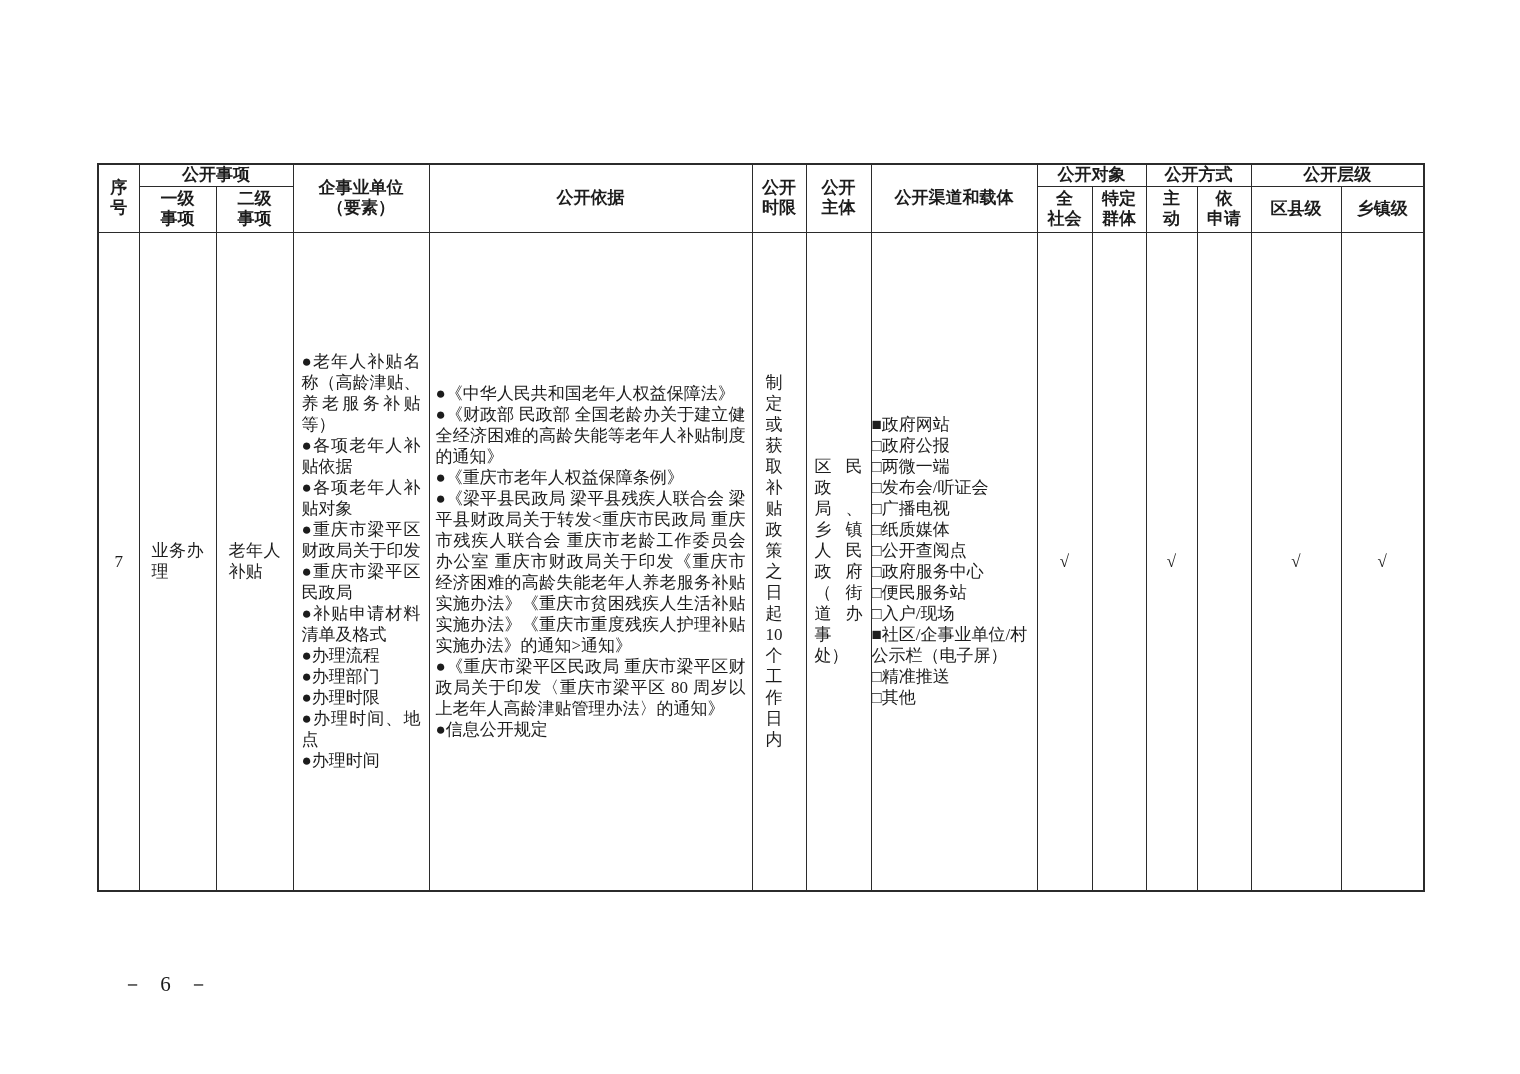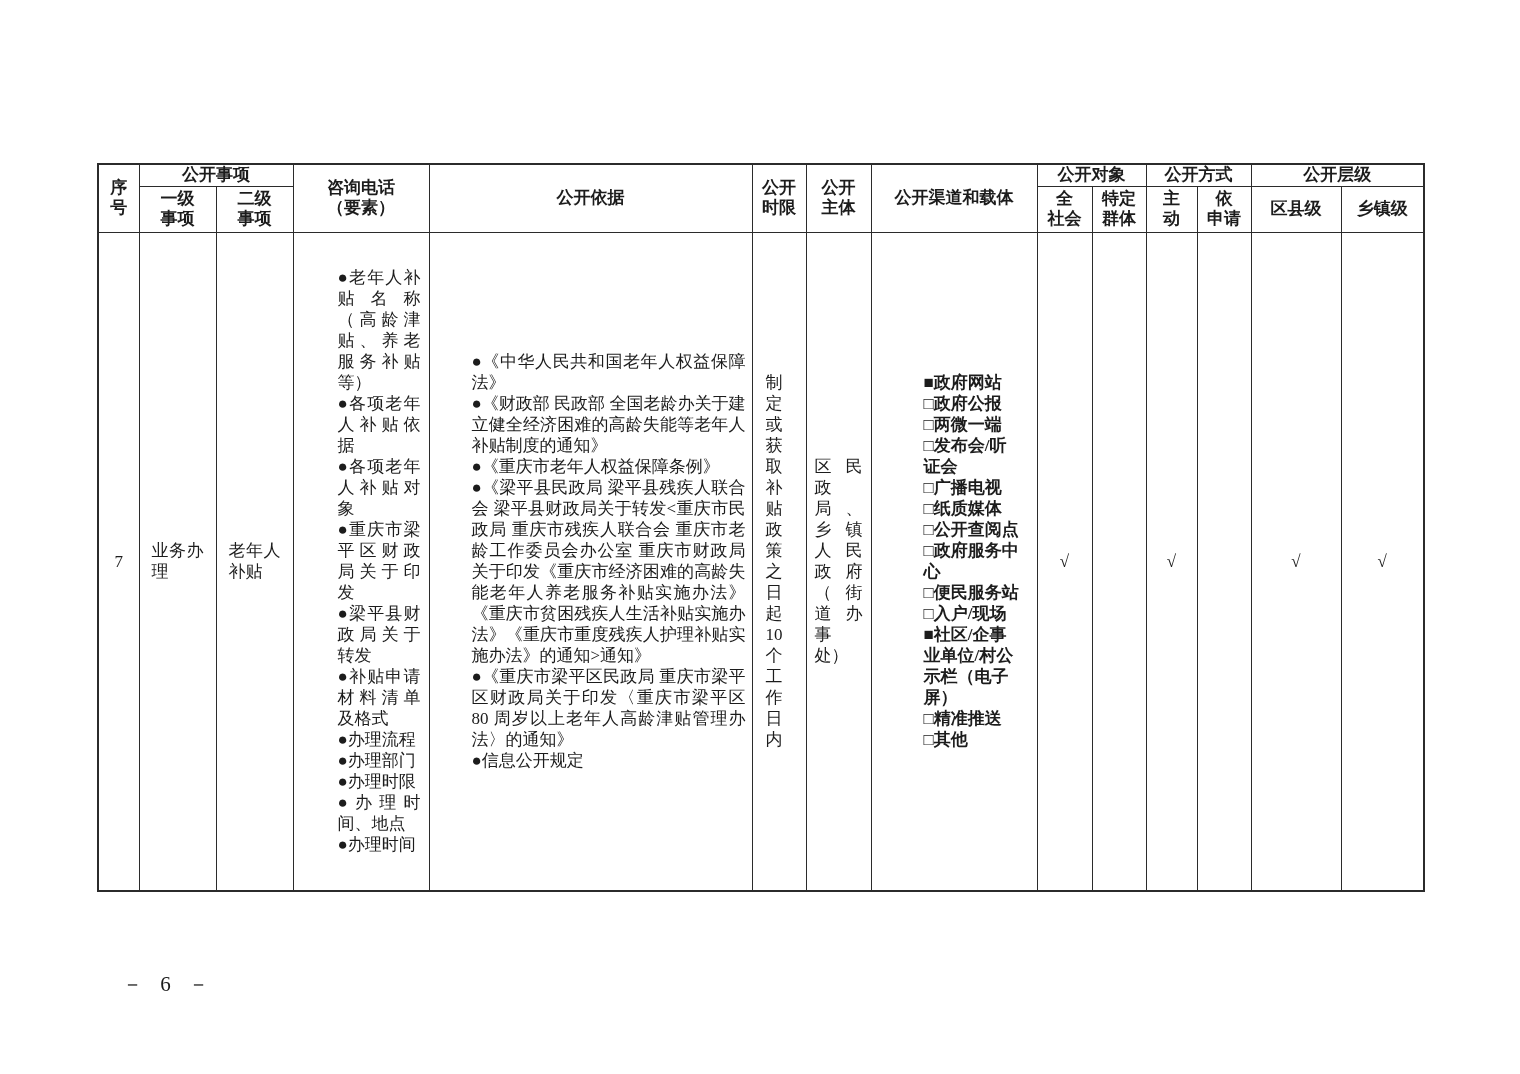--- a/index.html
+++ b/index.html
@@ -42,23 +42,23 @@
   }
   tr.hr1 { height: 22px; }
   tr.hr2 { height: 46px; }
   tr.hr3 { height: 659px; }
   td.cell-serial { text-align: center; padding: 2px 2px; }
   td.cell-level { padding: 18px 12px; text-align: justify; }
   td.cell-content { padding: 2px 8px; }
   td.cell-basis { padding: 4px 6px; }
   td.cell-time { padding: 2px 13px; text-align: justify; }
   td.cell-subject { padding: 2px 8px; text-align: justify; }
-  td.cell-channels { padding: 2px 16px; font-weight: bold; }
+  td.cell-channels { padding: 2px 0; }
   td.cell-check { text-align: center; font-size: 17px; }
-  .list { display: block; margin-left: 36px; }
+  .list { display: block; }
   .list .list-line { text-align: justify; }
   .list.no-justify .list-line { text-align: left; }
   .page-number {
     position: absolute;
     left: 122px;
     top: 970px;
     font-size: 21px;
     letter-spacing: 6px;
     color: #1c1c1c;
     font-family: "Liberation Serif", "DejaVu Serif", serif;
@@ -85,21 +85,21 @@
       <col style="width:54px">
       <col style="width:90px">
       <col style="width:83px">
     </colgroup>
 
     <tbody>
         <tr class="hr1">
       <th rowspan="2">序
 号</th>
       <th colspan="2">公开事项</th>
-      <th rowspan="2">咨询电话
+      <th rowspan="2">企事业单位
 （要素）</th>
       <th rowspan="2">公开依据</th>
       <th rowspan="2">公开
 时限</th>
       <th rowspan="2">公开
 主体</th>
       <th rowspan="2">公开渠道和载体</th>
       <th colspan="2">公开对象</th>
       <th colspan="2">公开方式</th>
       <th colspan="2">公开层级</th>
@@ -125,21 +125,21 @@
     <tr class="hr3">
       <td class="cell-serial">7</td>
       <td class="cell-level">业务办理</td>
       <td class="cell-level">老年人补贴</td>
       <td class="cell-content">
         <div class="list">
               <div class="list-line">●老年人补贴名称（高龄津贴、养老服务补贴等）</div>
               <div class="list-line">●各项老年人补贴依据</div>
               <div class="list-line">●各项老年人补贴对象</div>
               <div class="list-line">●重庆市梁平区财政局关于印发</div>
-              <div class="list-line">●梁平县财政局关于转发</div>
+              <div class="list-line">●重庆市梁平区民政局</div>
               <div class="list-line">●补贴申请材料清单及格式</div>
               <div class="list-line">●办理流程</div>
               <div class="list-line">●办理部门</div>
               <div class="list-line">●办理时限</div>
               <div class="list-line">●办理时间、地点</div>
               <div class="list-line">●办理时间</div>
             </div>
       </td>
       <td class="cell-basis">
         <div class="list">

